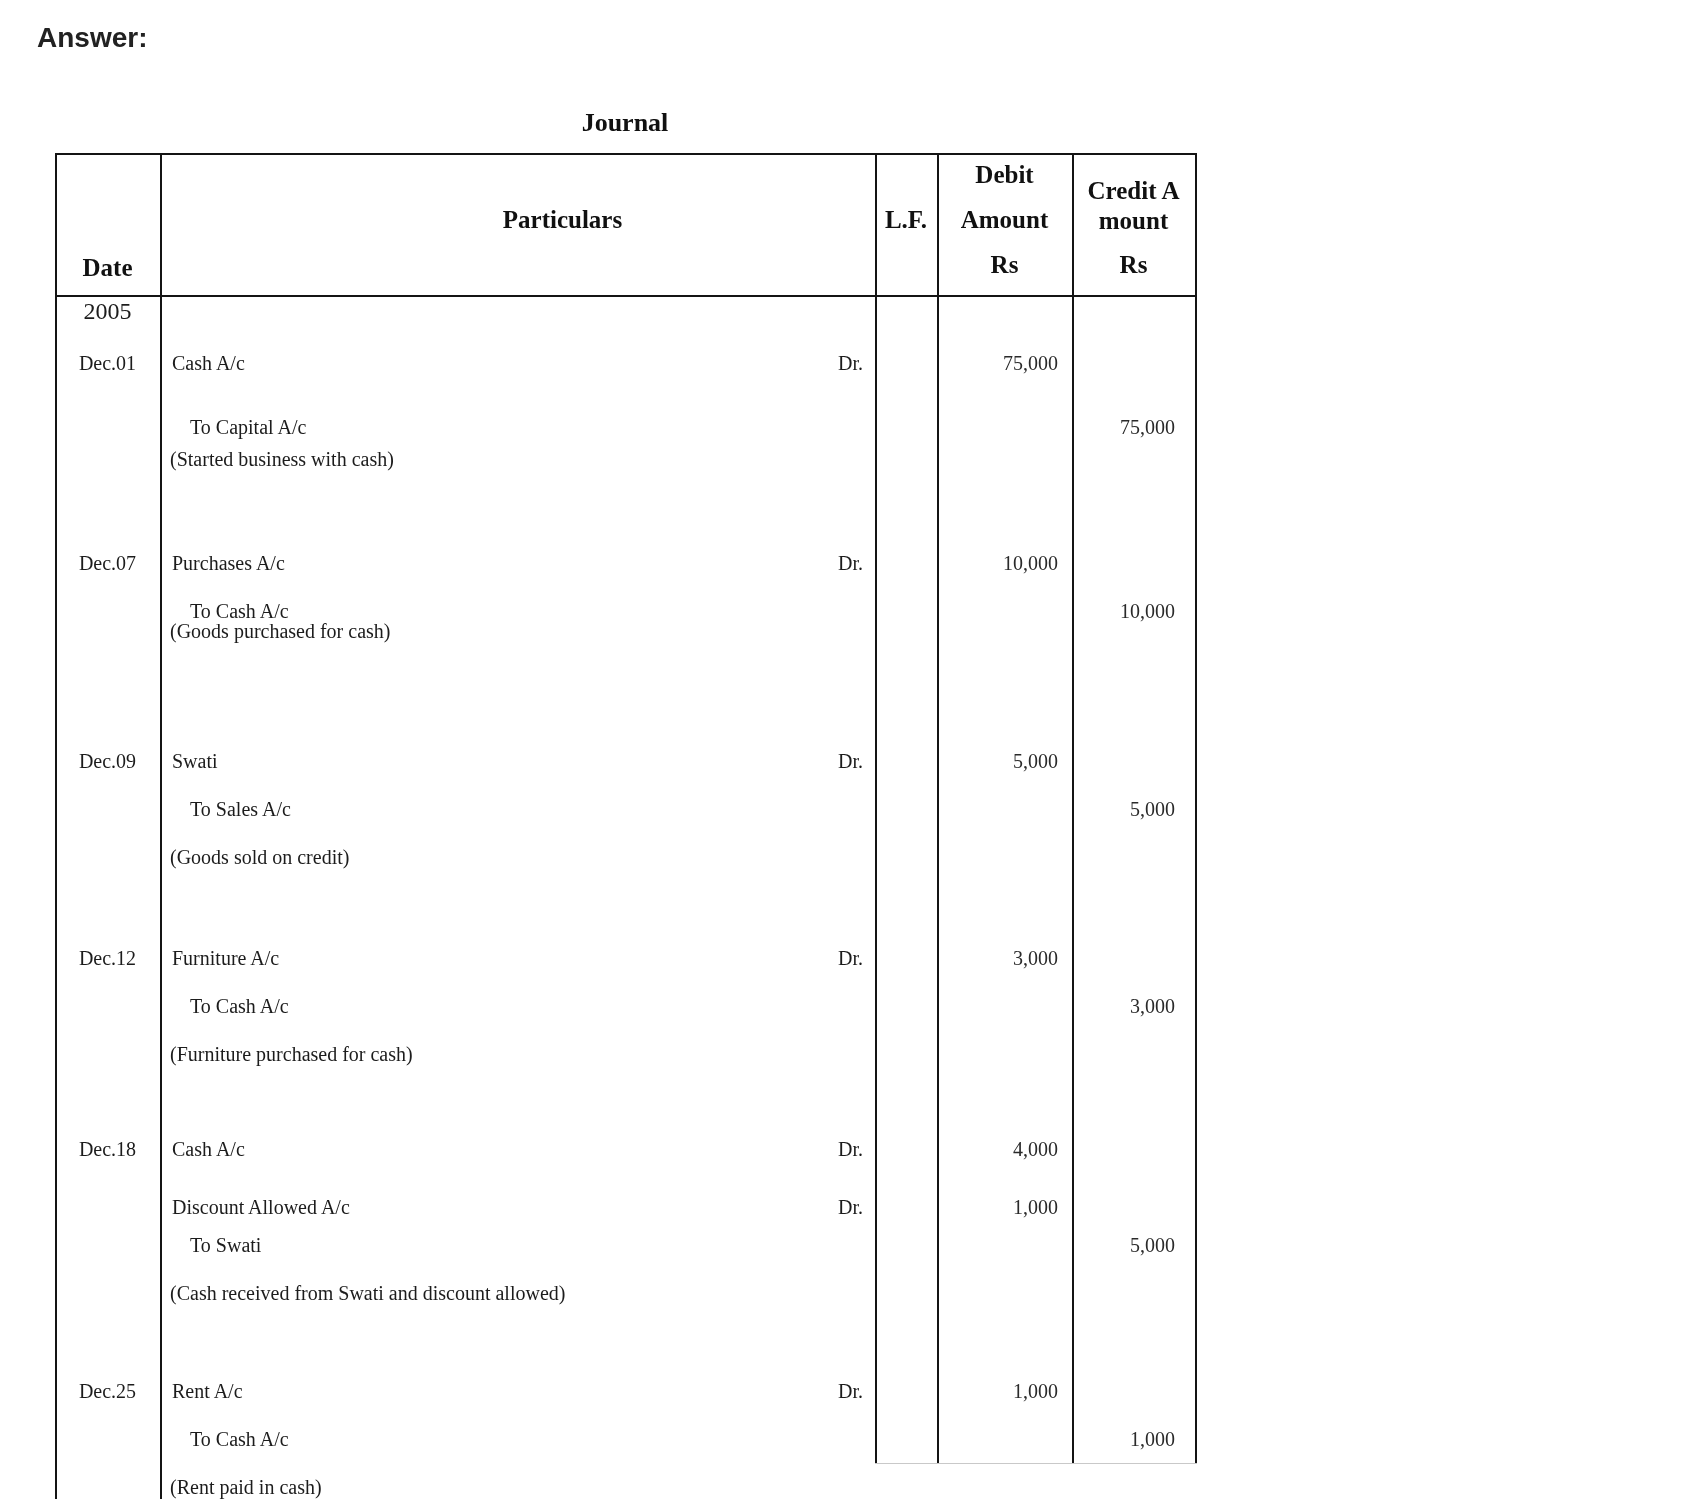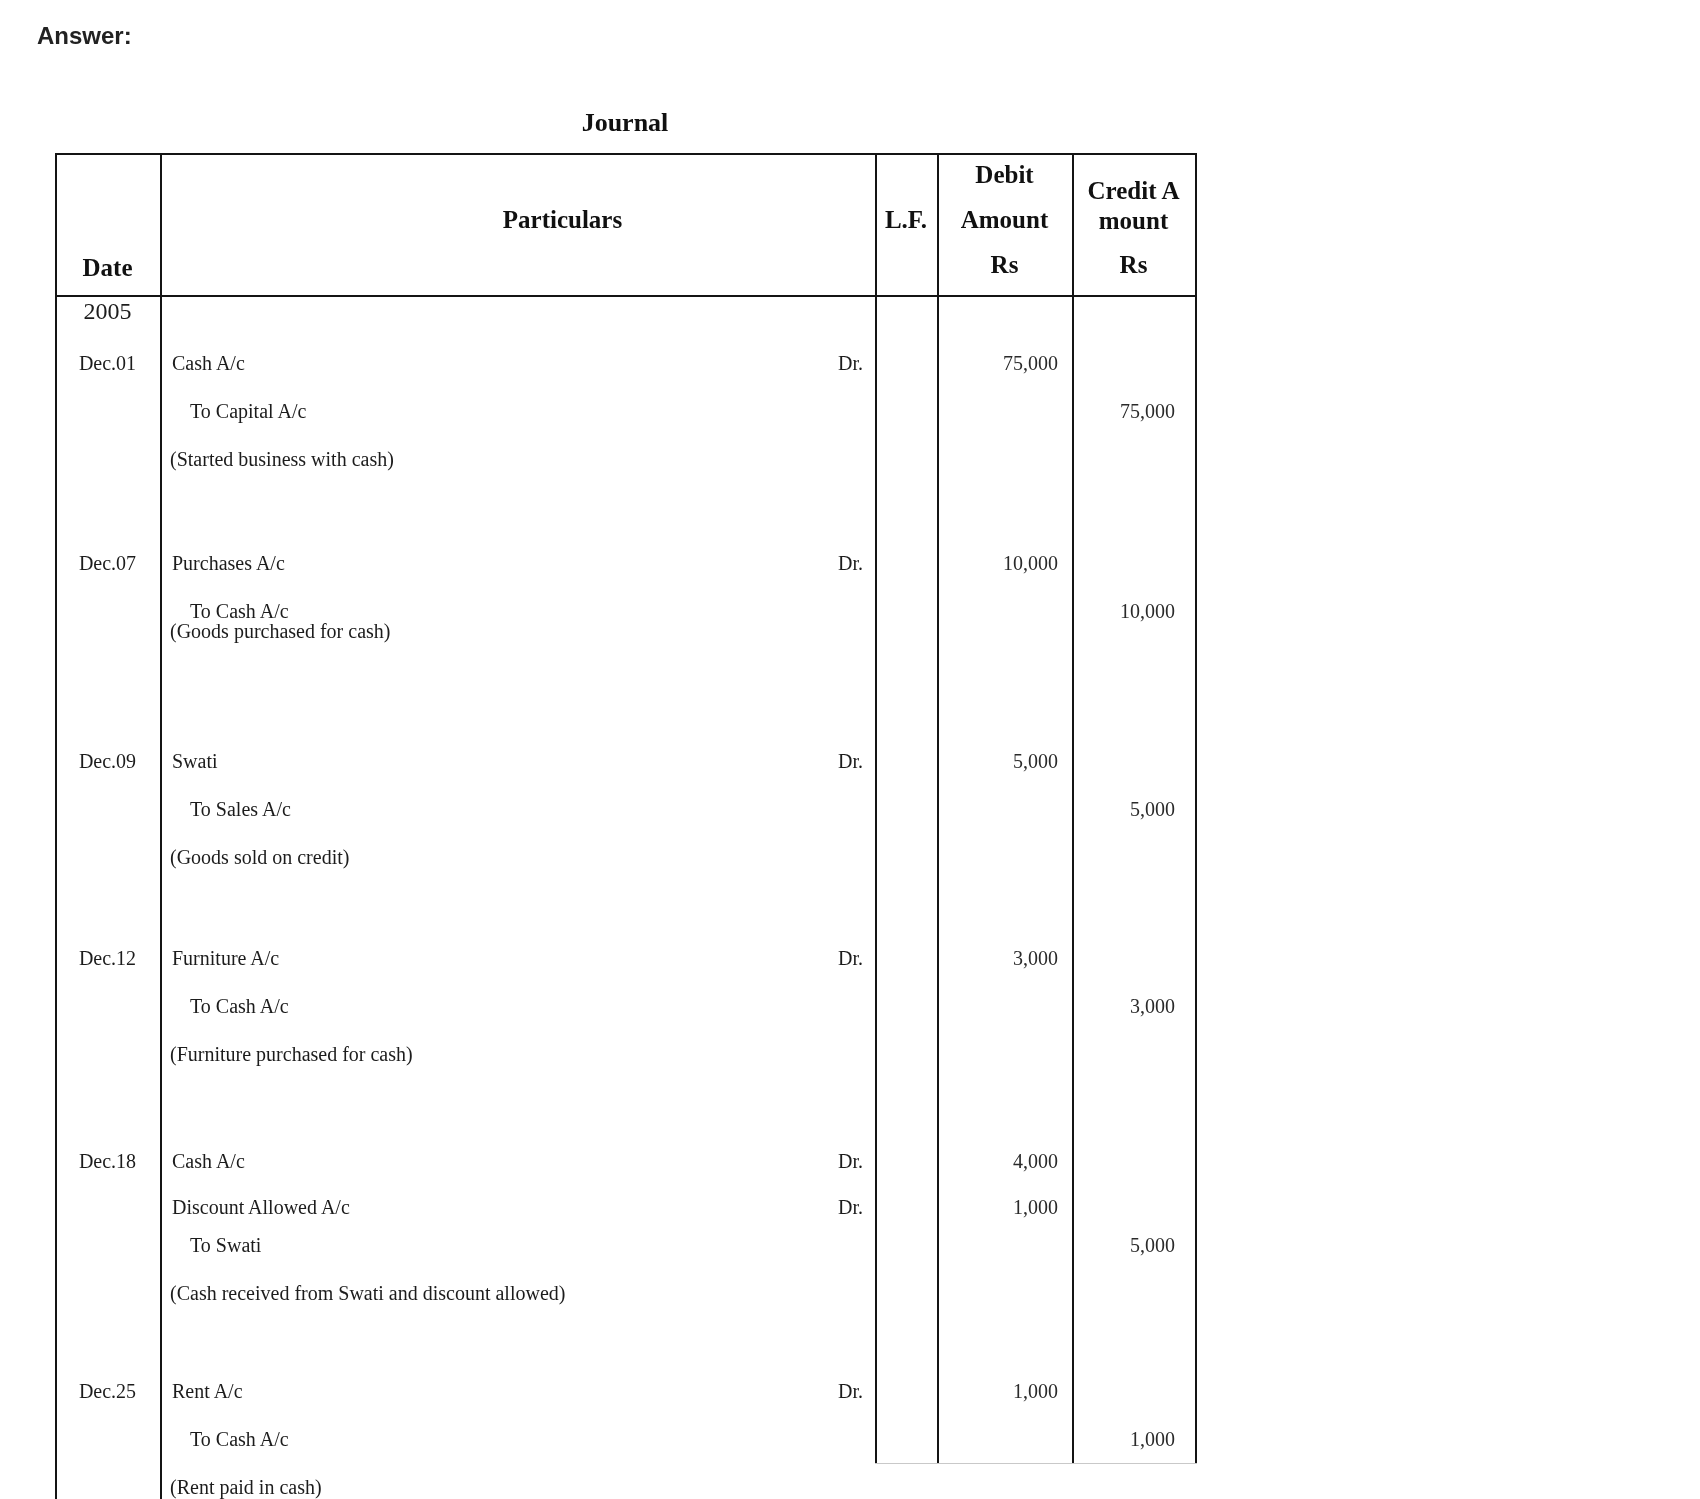--- a/index.html
+++ b/index.html
@@ -11,21 +11,21 @@
     overflow: hidden;
     font-family: "Liberation Serif", serif;
     color: #1c1c1c;
   }
   .answer-label {
     position: absolute;
     left: 37px;
     top: 22px;
     font-family: "Liberation Sans", sans-serif;
     font-weight: bold;
-    font-size: 24px;
+    font-size: 28px;
     color: #222222;
   }
   .doc-title, .doc-subtitle {
     position: absolute;
     left: 55px;
     width: 1140px;
     text-align: center;
     font-weight: bold;
     font-size: 26px;
     color: #111111;
@@ -98,21 +98,21 @@
 
     <div class="year-cell">2005</div>
 
     <div id="rows">
         <div class="row" style="top: 352px;">
           <span class="date-cell">Dec.01</span>
           <span class="part part-account">Cash A/c</span>
           <span class="dr-cell">Dr.</span>
           <span class="debit-cell">75,000</span>
         </div>
-        <div class="row" style="top: 400px;">
+        <div class="row" style="top: 416px;">
           <span class="part part-to">To Capital A/c</span>
           <span class="credit-cell">75,000</span>
         </div>
         <div class="row" style="top: 448px;">
           <span class="part part-narration">(Started business with cash)</span>
         </div>
         <div class="row" style="top: 552px;">
           <span class="date-cell">Dec.07</span>
           <span class="part part-account">Purchases A/c</span>
           <span class="dr-cell">Dr.</span>
@@ -144,21 +144,21 @@
           <span class="dr-cell">Dr.</span>
           <span class="debit-cell">3,000</span>
         </div>
         <div class="row" style="top: 995px;">
           <span class="part part-to">To Cash A/c</span>
           <span class="credit-cell">3,000</span>
         </div>
         <div class="row" style="top: 1043px;">
           <span class="part part-narration">(Furniture purchased for cash)</span>
         </div>
-        <div class="row" style="top: 1138px; margin-top: 12px;">
+        <div class="row" style="top: 1138px;">
           <span class="date-cell">Dec.18</span>
           <span class="part part-account">Cash A/c</span>
           <span class="dr-cell">Dr.</span>
           <span class="debit-cell">4,000</span>
         </div>
         <div class="row" style="top: 1196px;">
           <span class="part part-account">Discount Allowed A/c</span>
           <span class="dr-cell">Dr.</span>
           <span class="debit-cell">1,000</span>
         </div>

